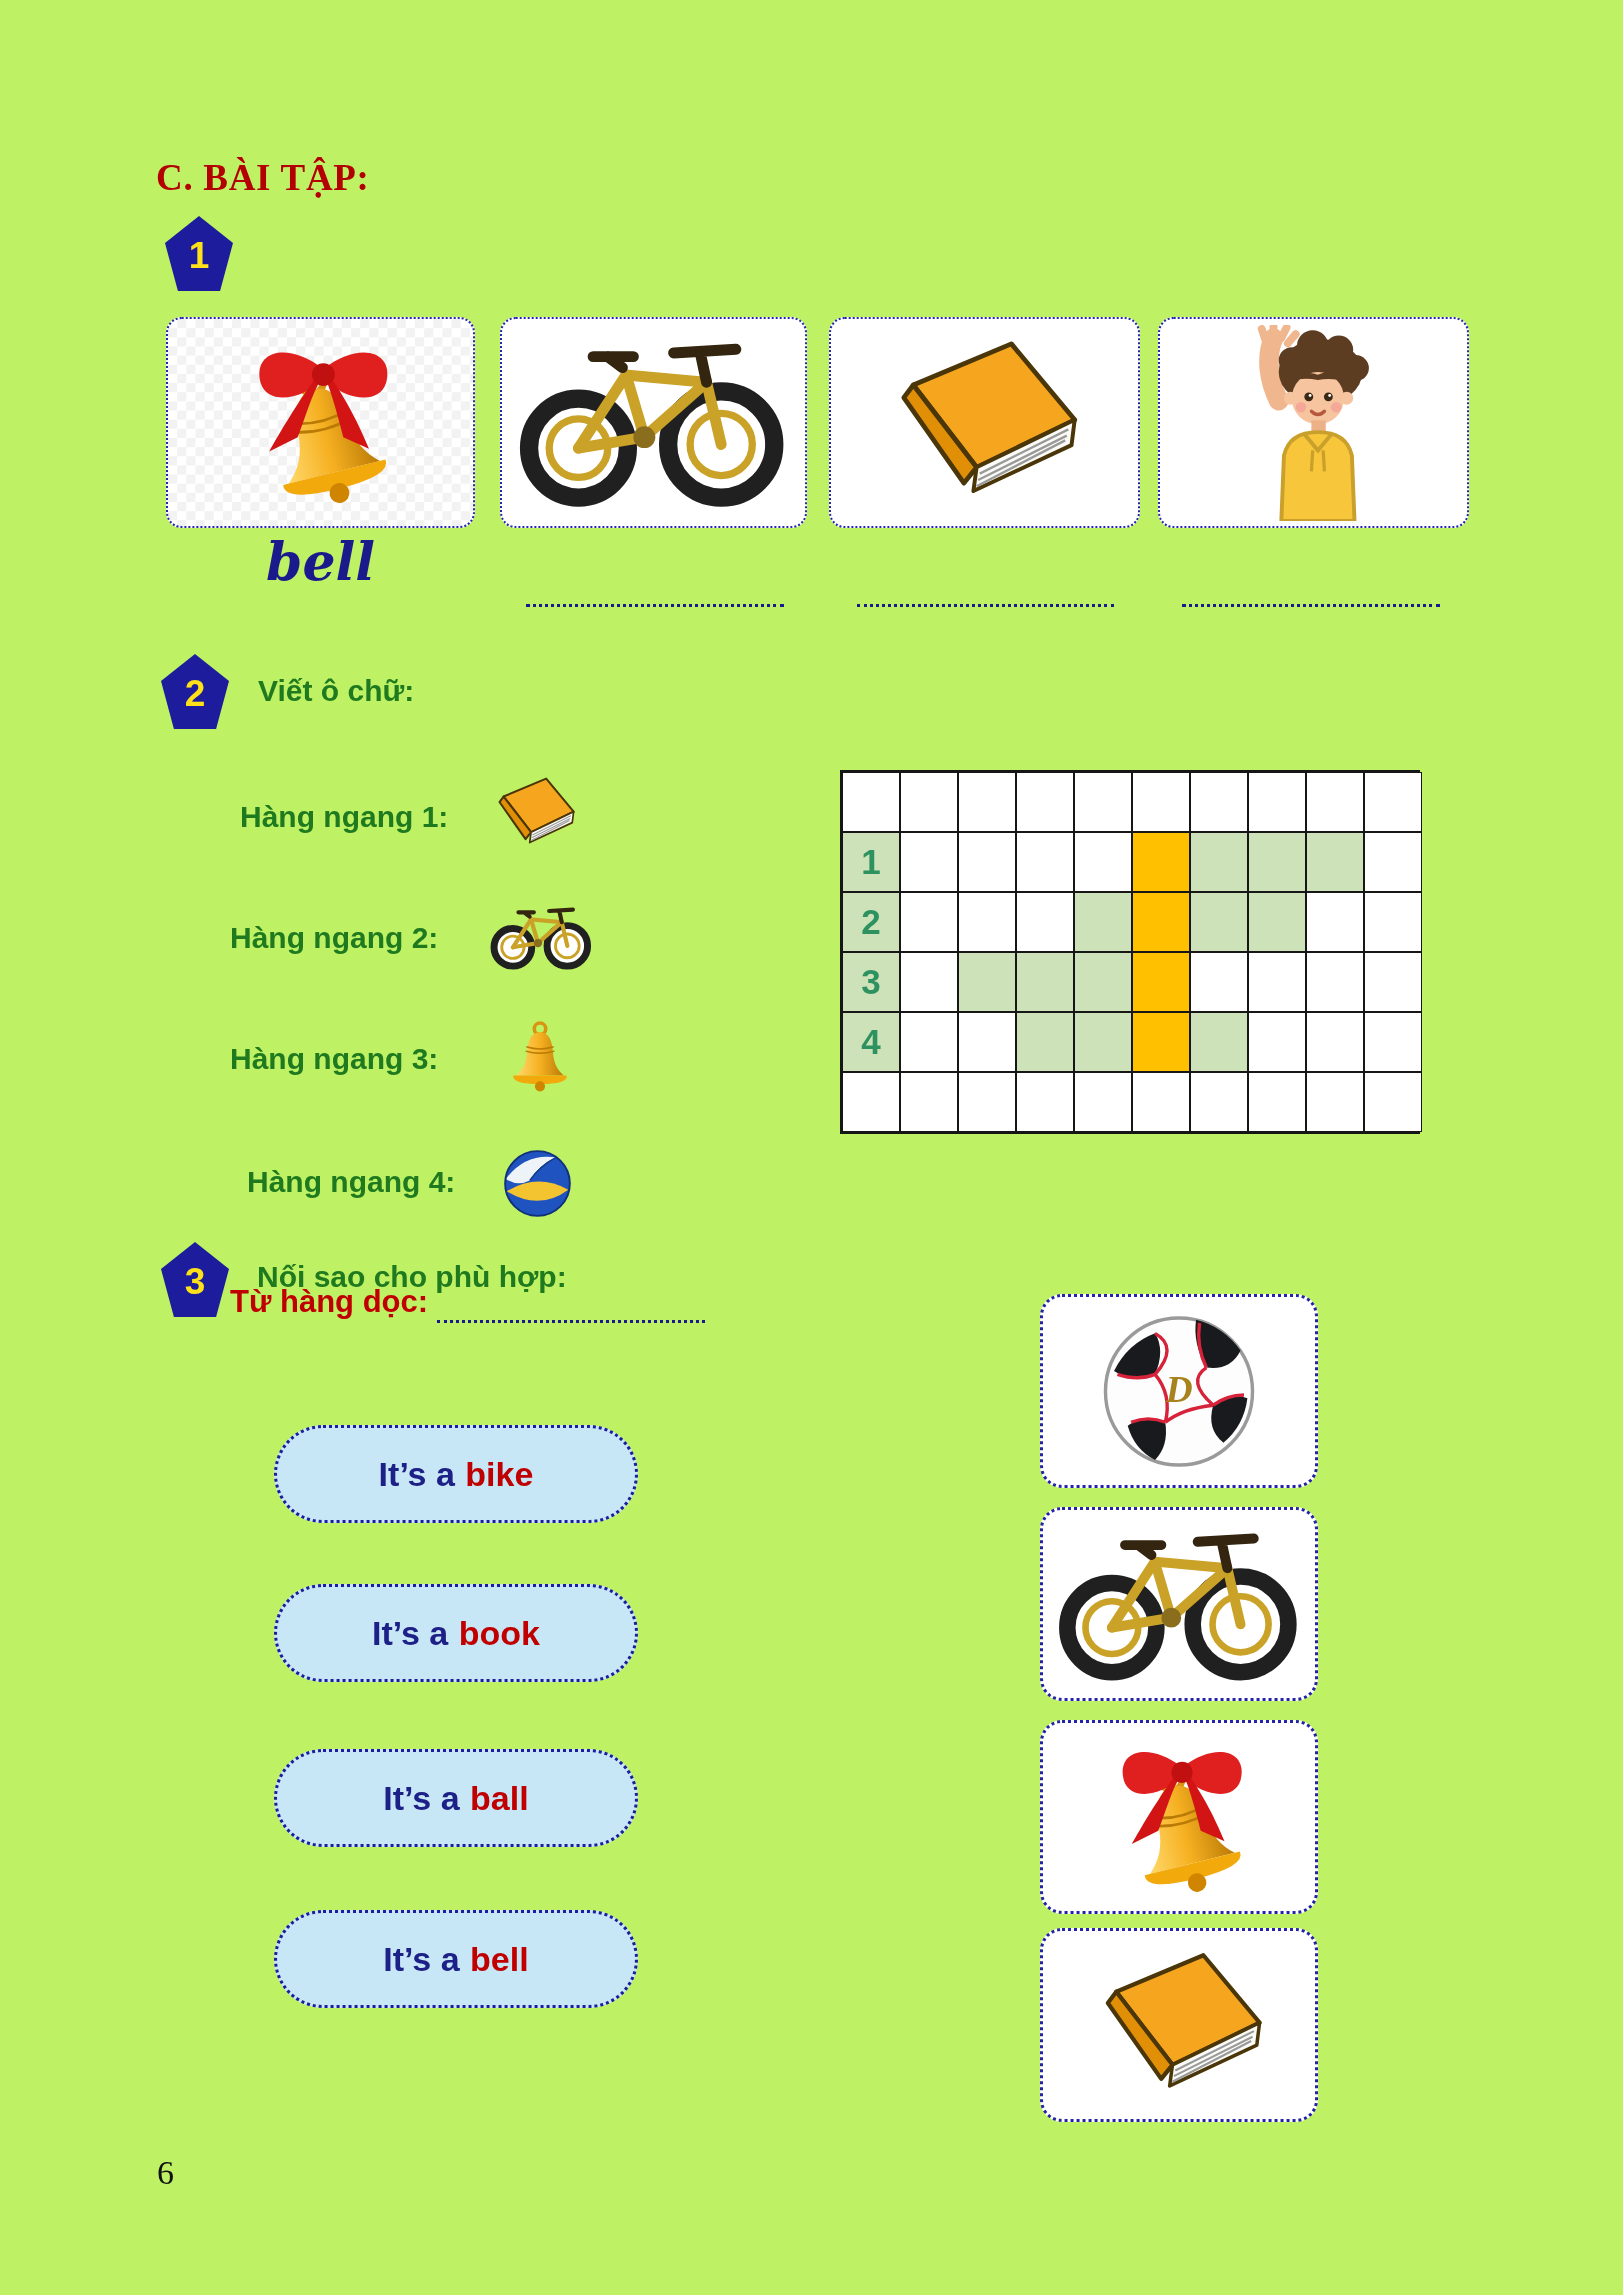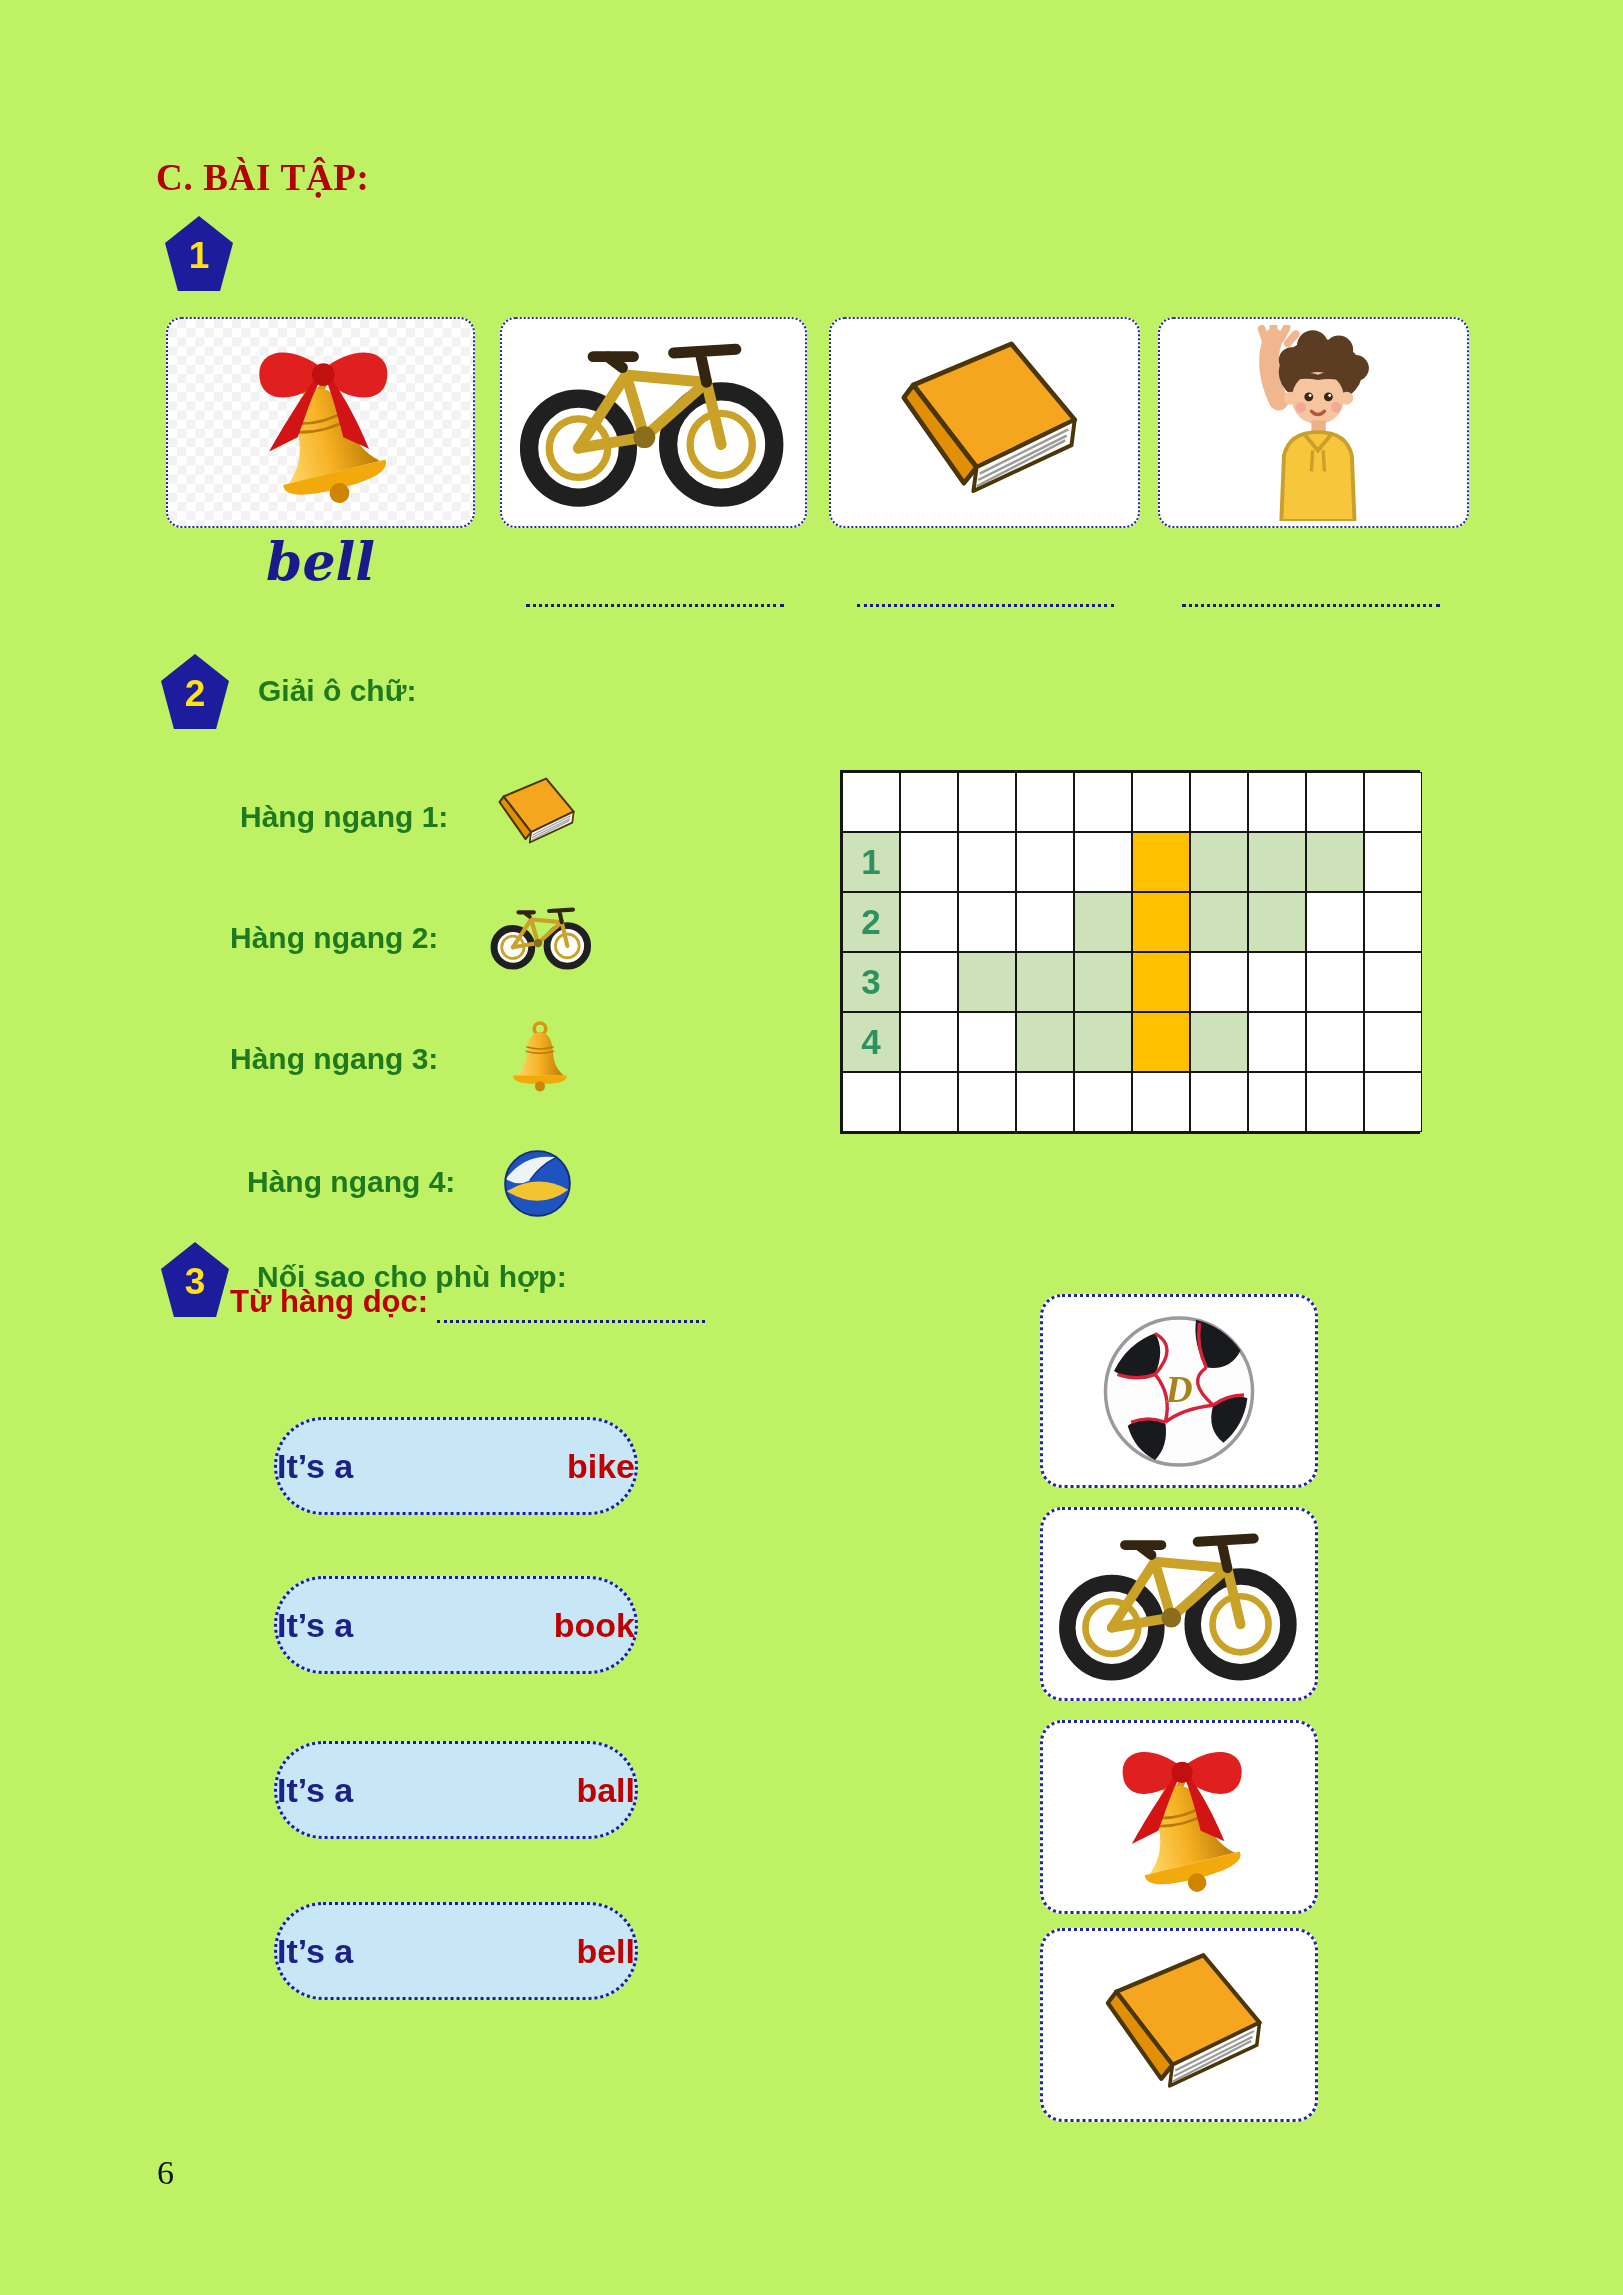--- a/index.html
+++ b/index.html
@@ -32,22 +32,22 @@
   .vertical-label{font-weight:bold;font-size:31px;color:#c00000;white-space:nowrap;}
 
   .crossword{display:grid;grid-template-columns:repeat(10,58px);grid-auto-rows:60px;
              border:2px solid #161616;background:#fff;}
   .xcell{border:1px solid #161616;box-sizing:border-box;display:flex;align-items:center;
          justify-content:center;font-weight:bold;font-size:35px;color:#2e9160;background:#fff;}
   .xcell.green{background:#cde2b8;}
   .xcell.orange{background:#ffc000;}
 
   .pill{border:3.3px dotted #1c1c9c;border-radius:52px;background:#c7e6f6;
-        display:flex;align-items:center;justify-content:space-between;
-        font-weight:bold;font-size:34px;box-sizing:border-box;cursor:pointer;}
+        display:flex;align-items:center;justify-content:center;
+        font-weight:bold;font-size:34px;box-sizing:border-box;cursor:pointer;margin-top:8px;}
   .pill .prefix{color:#1d2087;}
   .pill .word{color:#c00000;margin-left:10.5px;}
 
   .imgbox{border:3.3px dotted #2323a8;border-radius:22px;background:#fff;
           display:flex;align-items:center;justify-content:center;box-sizing:border-box;}
 
   .page-number{font-family:"Liberation Serif",serif;font-size:34px;color:#111;}
   .hidden-defs{position:absolute;width:0;height:0;overflow:hidden;}
 </style>
 </head>
@@ -184,21 +184,21 @@
   </div>
 
   <div class="abs answer-script" style="left:166px;top:531px;width:309px;">bell</div>
   <div class="abs blank" style="left:526px;top:582px;width:258px;"></div>
   <div class="abs blank" style="left:857px;top:582px;width:257px;"></div>
   <div class="abs blank" style="left:1182px;top:582px;width:258px;"></div>
 
   <div class="abs badge" style="left:161px;top:654px;">
     <span>2</span>
   </div>
-  <div class="abs ex-title" style="left:258px;top:674px;">Giải ô chữ:</div>
+  <div class="abs ex-title" style="left:258px;top:674px;">Viết ô chữ:</div>
 
   <div class="abs clue-label" style="left:240px;top:800px;">Hàng ngang 1:</div>
   <svg class="abs" style="left:483px;top:771px;" width="103" height="84" viewBox="0 0 158 128">
       <use href="#sym-book"></use>
     </svg>
 
   <div class="abs clue-label" style="left:230px;top:921px;">Hàng ngang 2:</div>
   <svg class="abs" style="left:489px;top:893px;" width="105" height="89" viewBox="0 0 160 136">
       <use href="#sym-bike"></use>
     </svg>

